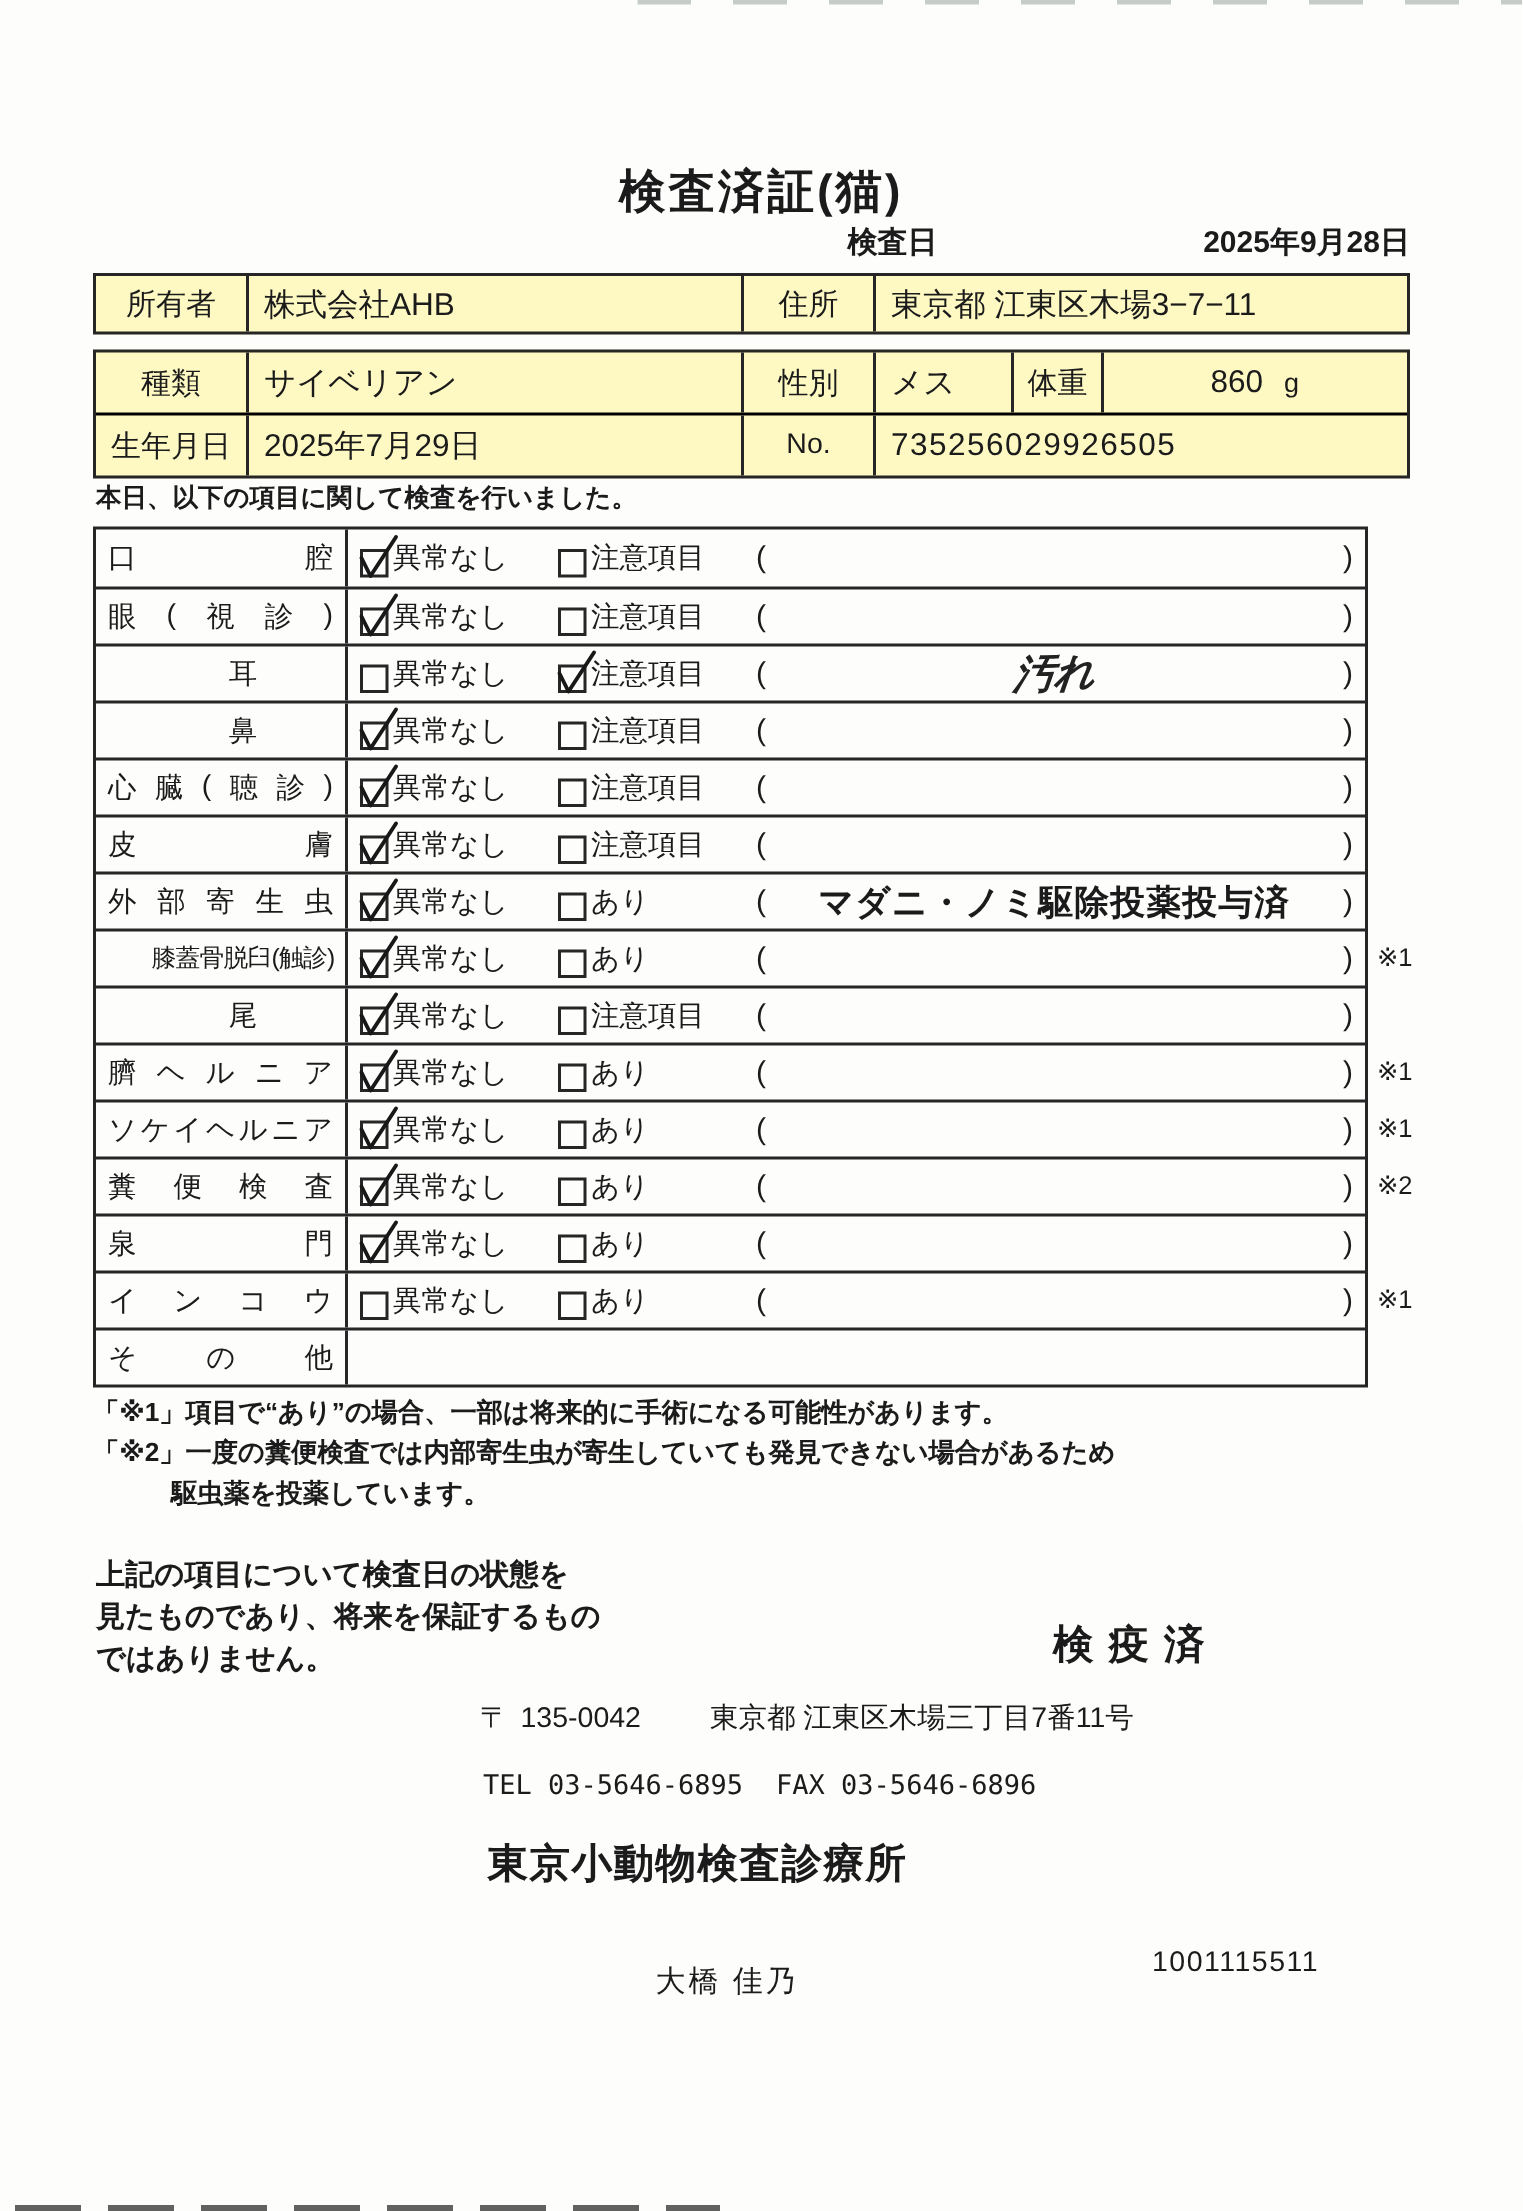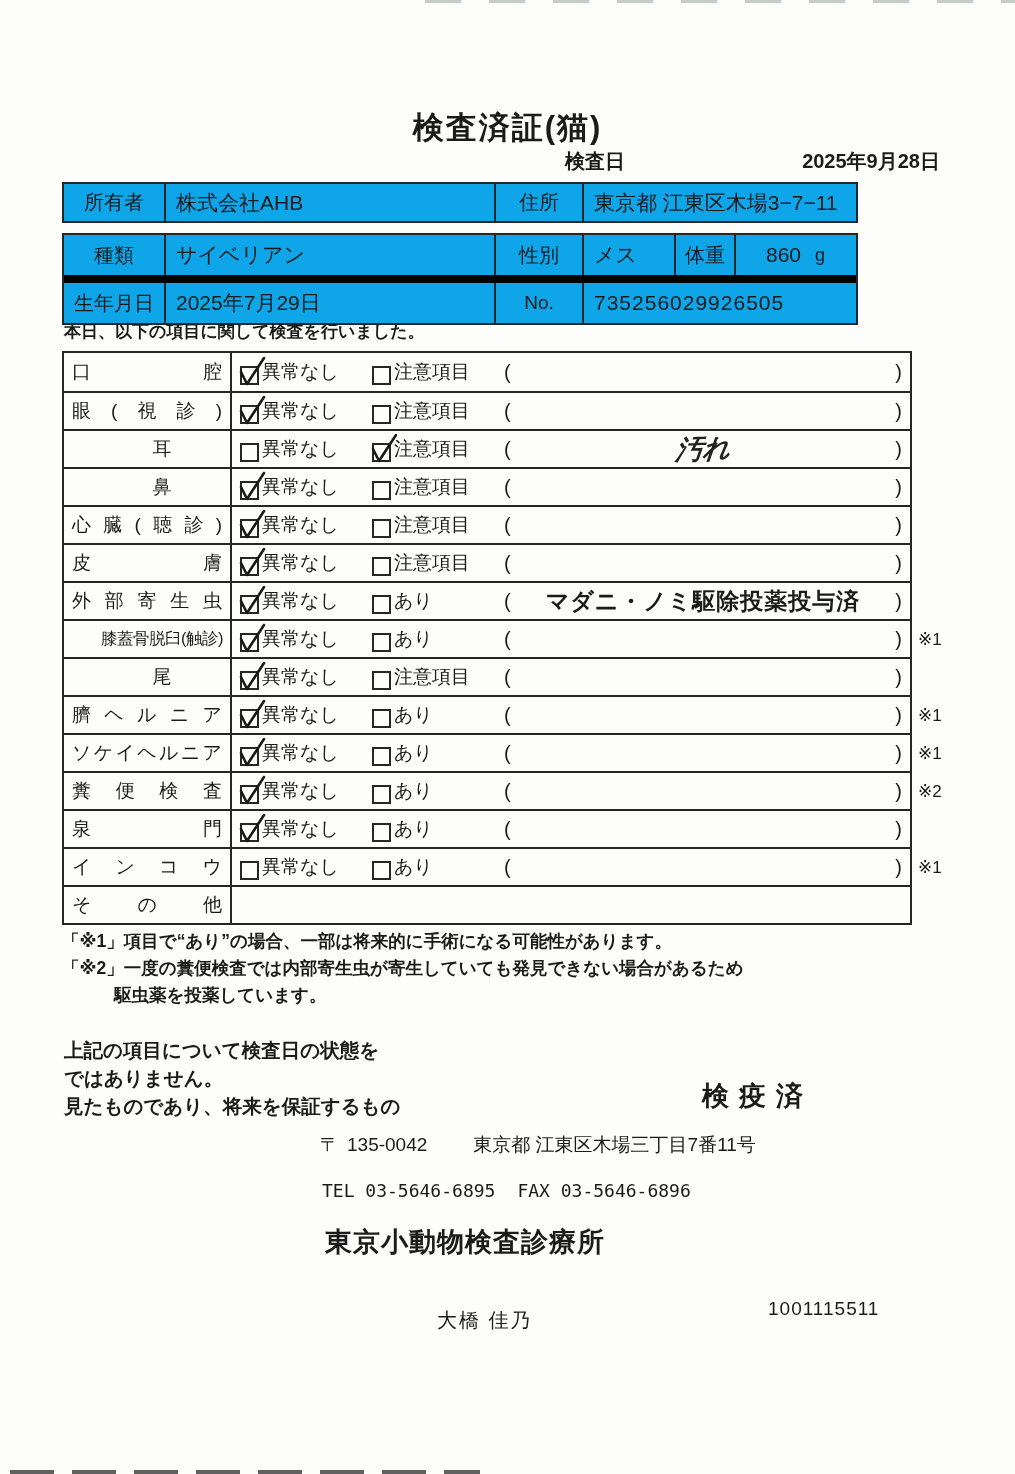--- a/index.html
+++ b/index.html
@@ -13,23 +13,23 @@
     background:repeating-linear-gradient(90deg,rgba(70,90,80,.30) 0 36px,transparent 36px 64px);}
   .artifact-bottom{position:absolute;bottom:0;left:10px;width:470px;height:4px;
     background:repeating-linear-gradient(90deg,rgba(45,45,45,.75) 0 44px,transparent 44px 62px);}
 
   .title{position:absolute;top:86px;left:0;right:0;text-align:center;
     font-size:31px;font-weight:600;letter-spacing:2px;}
   .date-label{position:absolute;top:148px;left:565px;font-size:20px;font-weight:600;}
   .date-value{position:absolute;top:148px;right:75px;font-size:20px;font-weight:600;}
 
   
-  .hdr-tbl{position:absolute;left:62px;width:796px;border:2px solid #262626;box-sizing:border-box;background:#0ea5e9;}
+  .hdr-tbl{position:absolute;left:62px;width:878px;border:2px solid #262626;box-sizing:border-box;background:#fef9c3;}
   .hrow{display:flex;height:37px;}
-  .hrow + .hrow{border-top:8px solid #000000;}
+  .hrow + .hrow{border-top:2px solid #000000;}
   .hcell{display:flex;align-items:center;box-sizing:border-box;font-size:20px;}
   .hcell.lab{justify-content:center;border-right:2px solid #262626;}
   .hcell.val{padding-left:10px;font-size:21px;}
   .w-lab1{width:102px;}
   .w-val1{width:330px;border-right:2px solid #262626;}
   .w-lab2{width:88px;}
   .w-val2{flex:1;}
   .w-sexval{width:92px;border-right:2px solid #262626;}
   .w-wlab{width:60px;justify-content:center;border-right:2px solid #262626;font-size:20px;}
   .w-wval{flex:1;justify-content:center;padding-right:1px;}
@@ -496,22 +496,22 @@
     </div>
 
   <div class="notes">
     <div>「※1」項目で“あり”の場合、一部は将来的に手術になる可能性があります。</div>
     <div>「※2」一度の糞便検査では内部寄生虫が寄生していても発見できない場合があるため</div>
     <div class="indent">駆虫薬を投薬しています。</div>
   </div>
 
   <div class="disclaimer">
     <div>上記の項目について検査日の状態を</div>
+    <div>見たものであり、将来を保証するもの</div>
     <div>ではありません。</div>
-    <div>見たものであり、将来を保証するもの</div>
   </div>
   <div class="stamp">検疫済</div>
 
   <div class="postal-line">
     <span>〒</span><span class="code">135-0042</span><span>東京都 江東区木場三丁目7番11号</span>
   </div>
   <div class="tel-line">
     <span>TEL 03-5646-6895</span><span class="fax">FAX 03-5646-6896</span>
   </div>
   <div class="clinic-name">東京小動物検査診療所</div>

